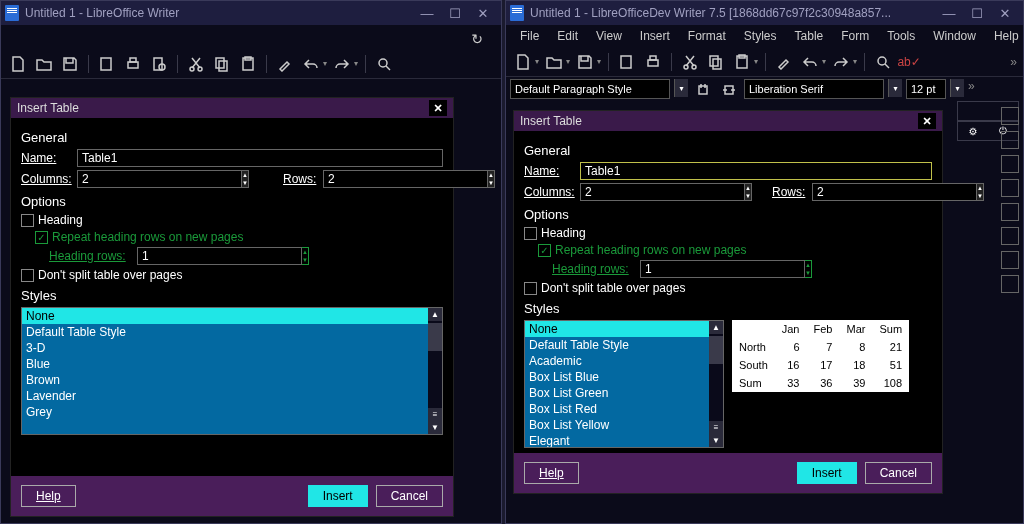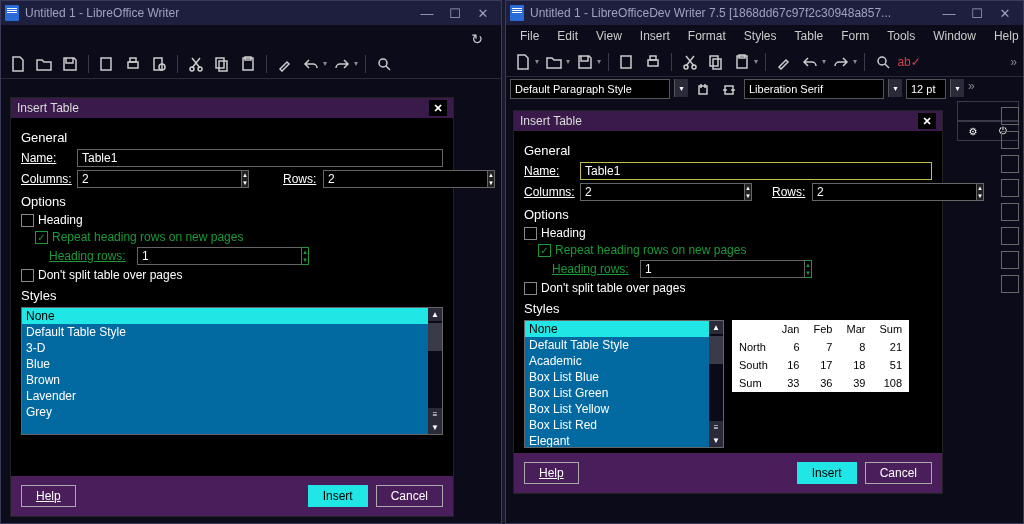--- a/index.html
+++ b/index.html
@@ -682,22 +682,22 @@
       </div>
     <div class="section-label">Styles</div>
     <div class="style-row">
       <div class="listbox" style="width:200px">
         <div class="items">
           <div class="item selected">None</div>
           <div class="item">Default Table Style</div>
           <div class="item">Academic</div>
           <div class="item">Box List Blue</div>
           <div class="item">Box List Green</div>
+          <div class="item">Box List Red</div>
           <div class="item">Box List Yellow</div>
-          <div class="item">Box List Red</div>
           <div class="item">Elegant</div>
         </div>
         <div class="scroll">
             <span>▲</span>
             <div class="track">
               <div class="thumb"></div>
             </div>
             <span>≡</span>
             <span>▼</span>
           </div>

